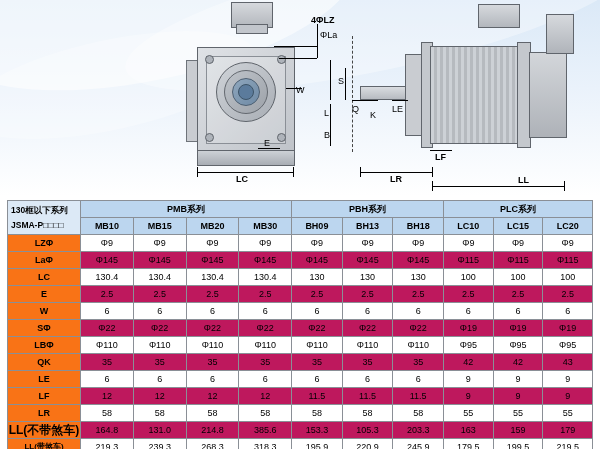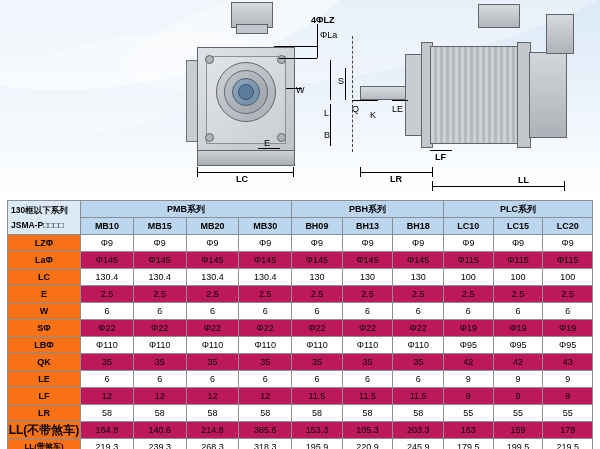--- a/index.html
+++ b/index.html
@@ -328,21 +328,21 @@
           <td class="cell">58</td>
           <td class="cell">58</td>
           <td class="cell">58</td>
           <td class="cell">55</td>
           <td class="cell">55</td>
           <td class="cell">55</td>
         </tr>
         <tr>
           <td class="rowhdr" style="font-size: 12px;">LL(不带煞车)</td>
           <td class="cell-alt">164.8</td>
-          <td class="cell-alt">140.6</td>
+          <td class="cell-alt">131.0</td>
           <td class="cell-alt">214.8</td>
           <td class="cell-alt">385.6</td>
           <td class="cell-alt">153.3</td>
           <td class="cell-alt">105.3</td>
           <td class="cell-alt">203.3</td>
           <td class="cell-alt">163</td>
           <td class="cell-alt">159</td>
           <td class="cell-alt">179</td>
         </tr>
         <tr>

